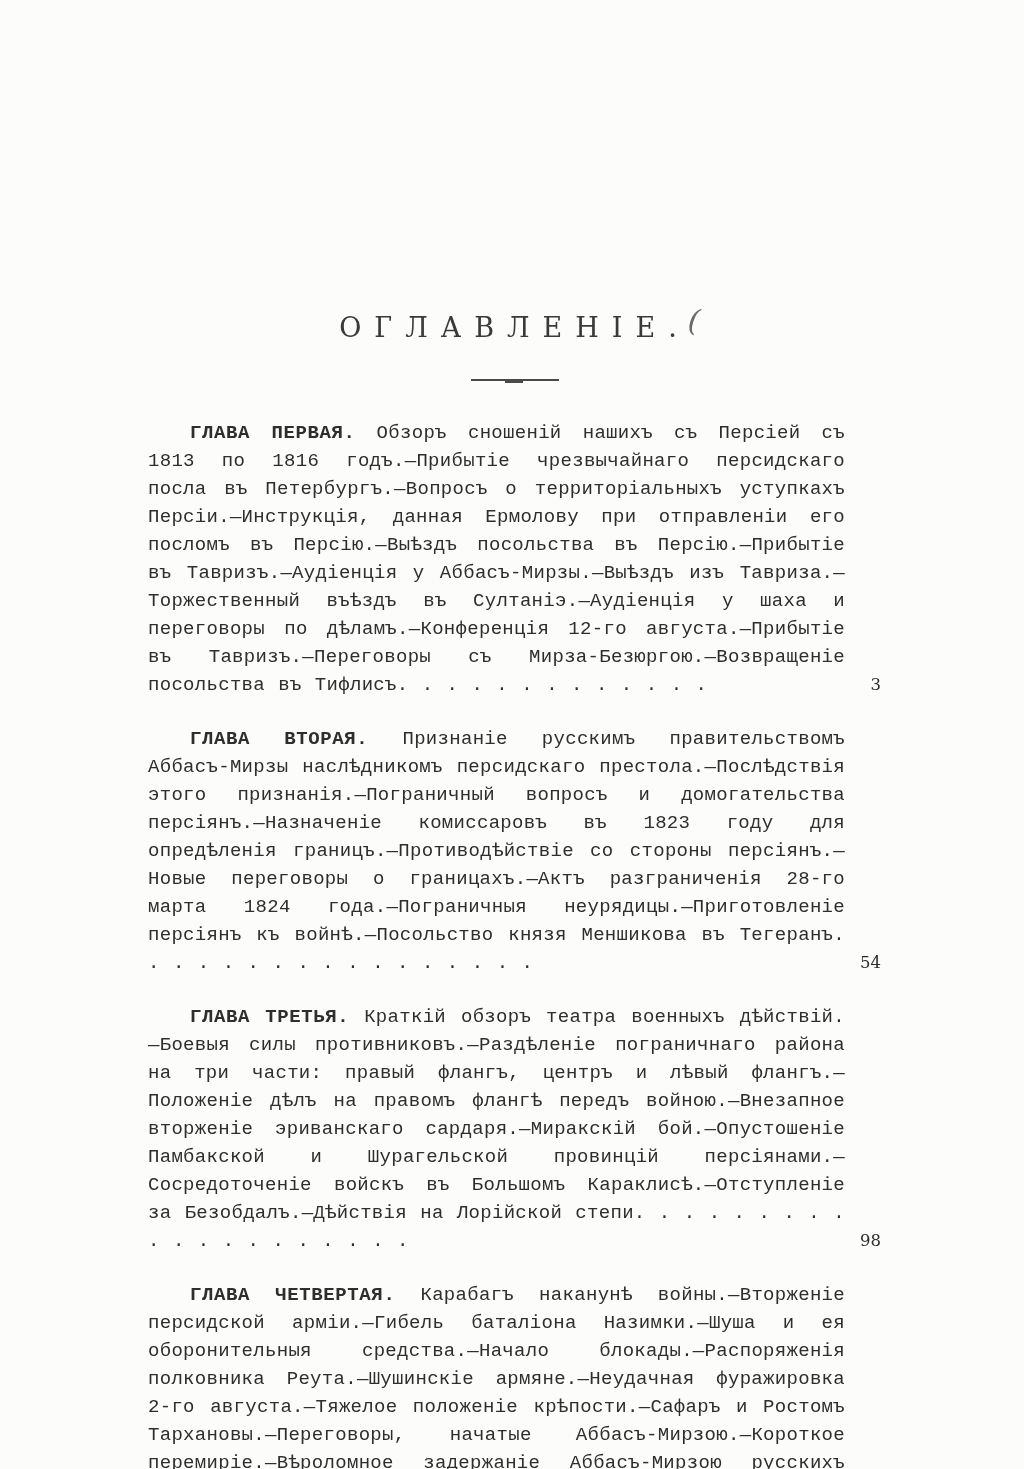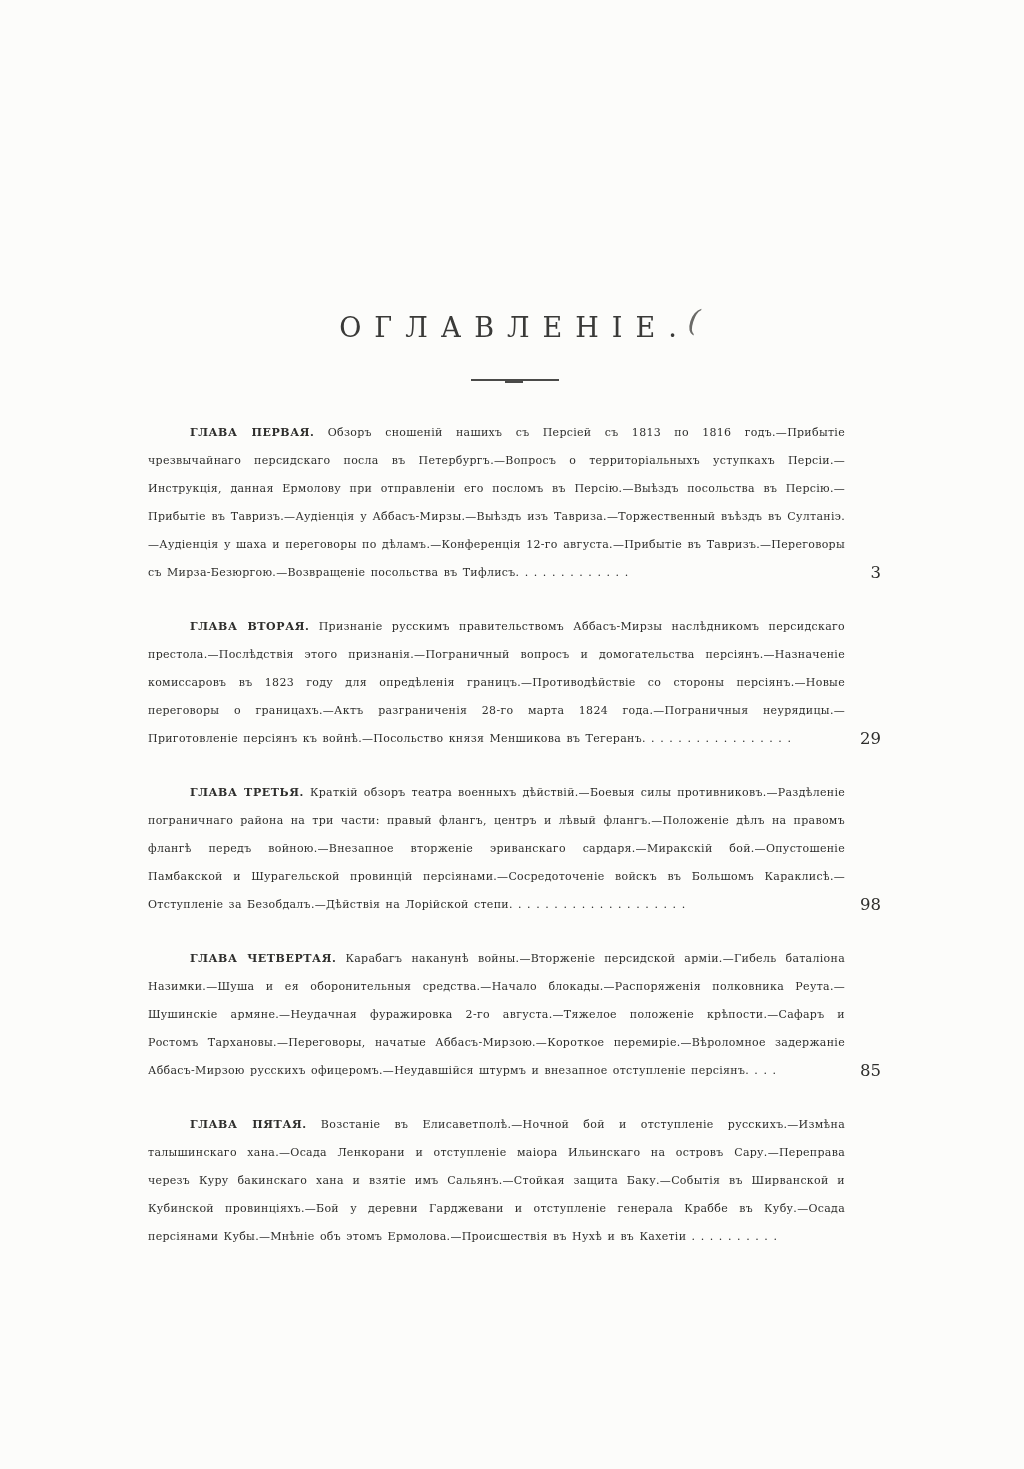--- a/index.html
+++ b/index.html
@@ -59,26 +59,27 @@
   .chapters {
     margin-top: 38px;
   }
   .toc-entry {
     position: relative;
     margin-bottom: 26px;
   }
   .toc-entry p {
     margin: 0;
     padding-right: 36px;
-    font-size: 11px;
+    font-size: 19px;
     line-height: 28px;
     text-align: justify;
     text-indent: 42px;
     letter-spacing: 0.3px;
     word-spacing: 1.5px;
+    font-family: Liberation Mono, monospace;
   }
   .chapter-label {
     font-weight: 700;
     letter-spacing: 0.6px;
   }
   .page-num {
     position: absolute;
     right: 0;
     bottom: 0;
     font-size: 16.5px;
@@ -100,21 +101,21 @@
 
     <div class="chapters">
 
       <div class="toc-entry">
         <p><span class="chapter-label">ГЛАВА ПЕРВАЯ.</span> <span>Обзоръ сношеній нашихъ съ Персіей съ 1813 по 1816 годъ.—Прибытіе чрезвычайнаго персидскаго посла въ Петербургъ.—Вопросъ о территоріальныхъ уступкахъ Персіи.—Инструкція, данная Ермолову при отправленіи его посломъ въ Персію.—Выѣздъ посольства въ Персію.—Прибытіе въ Тавризъ.—Аудіенція у Аббасъ-Мирзы.—Выѣздъ изъ Тавриза.—Торжественный въѣздъ въ Султаніэ.—Аудіенція у шаха и переговоры по дѣламъ.—Конференція 12-го августа.—Прибытіе въ Тавризъ.—Переговоры съ Мирза-Безюргою.—Возвращеніе посольства въ Тифлисъ. . . . . . . . . .    . . .</span></p>
         <span class="page-num">3</span>
       </div>
 
       <div class="toc-entry">
         <p><span class="chapter-label">ГЛАВА ВТОРАЯ.</span> <span>Признаніе русскимъ правительствомъ Аббасъ-Мирзы наслѣдникомъ персидскаго престола.—Послѣдствія этого признанія.—Пограничный вопросъ и домогательства персіянъ.—Назначеніе комиссаровъ въ 1823 году для опредѣленія границъ.—Противодѣйствіе со стороны персіянъ.—Новые переговоры о границахъ.—Актъ разграниченія 28-го марта 1824 года.—Пограничныя неурядицы.—Приготовленіе персіянъ къ войнѣ.—Посольство князя Меншикова въ Тегеранъ. . . . . . . . . . . . .    . . . .</span></p>
-        <span class="page-num">29</span>
+        <span class="page-num">54</span>
       </div>
 
       <div class="toc-entry">
         <p><span class="chapter-label">ГЛАВА ТРЕТЬЯ.</span> <span>Краткій обзоръ театра военныхъ дѣйствій.—Боевыя силы противниковъ.—Раздѣленіе пограничнаго района на три части: правый флангъ, центръ и лѣвый флангъ.—Положеніе дѣлъ на правомъ флангѣ передъ войною.—Внезапное вторженіе эриванскаго сардаря.—Миракскій бой.—Опустошеніе Памбакской и Шурагельской провинцій персіянами.—Сосредоточеніе войскъ въ Большомъ Караклисѣ.—Отступленіе за Безобдалъ.—Дѣйствія на Лорійской степи. . . . . . . . .    . . . . . . . . . . .</span></p>
         <span class="page-num">98</span>
       </div>
 
       <div class="toc-entry">
         <p><span class="chapter-label">ГЛАВА ЧЕТВЕРТАЯ.</span> <span>Карабагъ наканунѣ войны.—Вторженіе персидской арміи.—Гибель баталіона Назимки.—Шуша и ея оборонительныя средства.—Начало блокады.—Распоряженія полковника Реута.—Шушинскіе армяне.—Неудачная фуражировка 2-го августа.—Тяжелое положеніе крѣпости.—Сафаръ и Ростомъ Тархановы.—Переговоры, начатые Аббасъ-Мирзою.—Короткое перемиріе.—Вѣроломное задержаніе Аббасъ-Мирзою русскихъ офицеромъ.—Неудавшійся штурмъ и внезапное отступленіе персіянъ. . . .</span></p>
         <span class="page-num">85</span>

